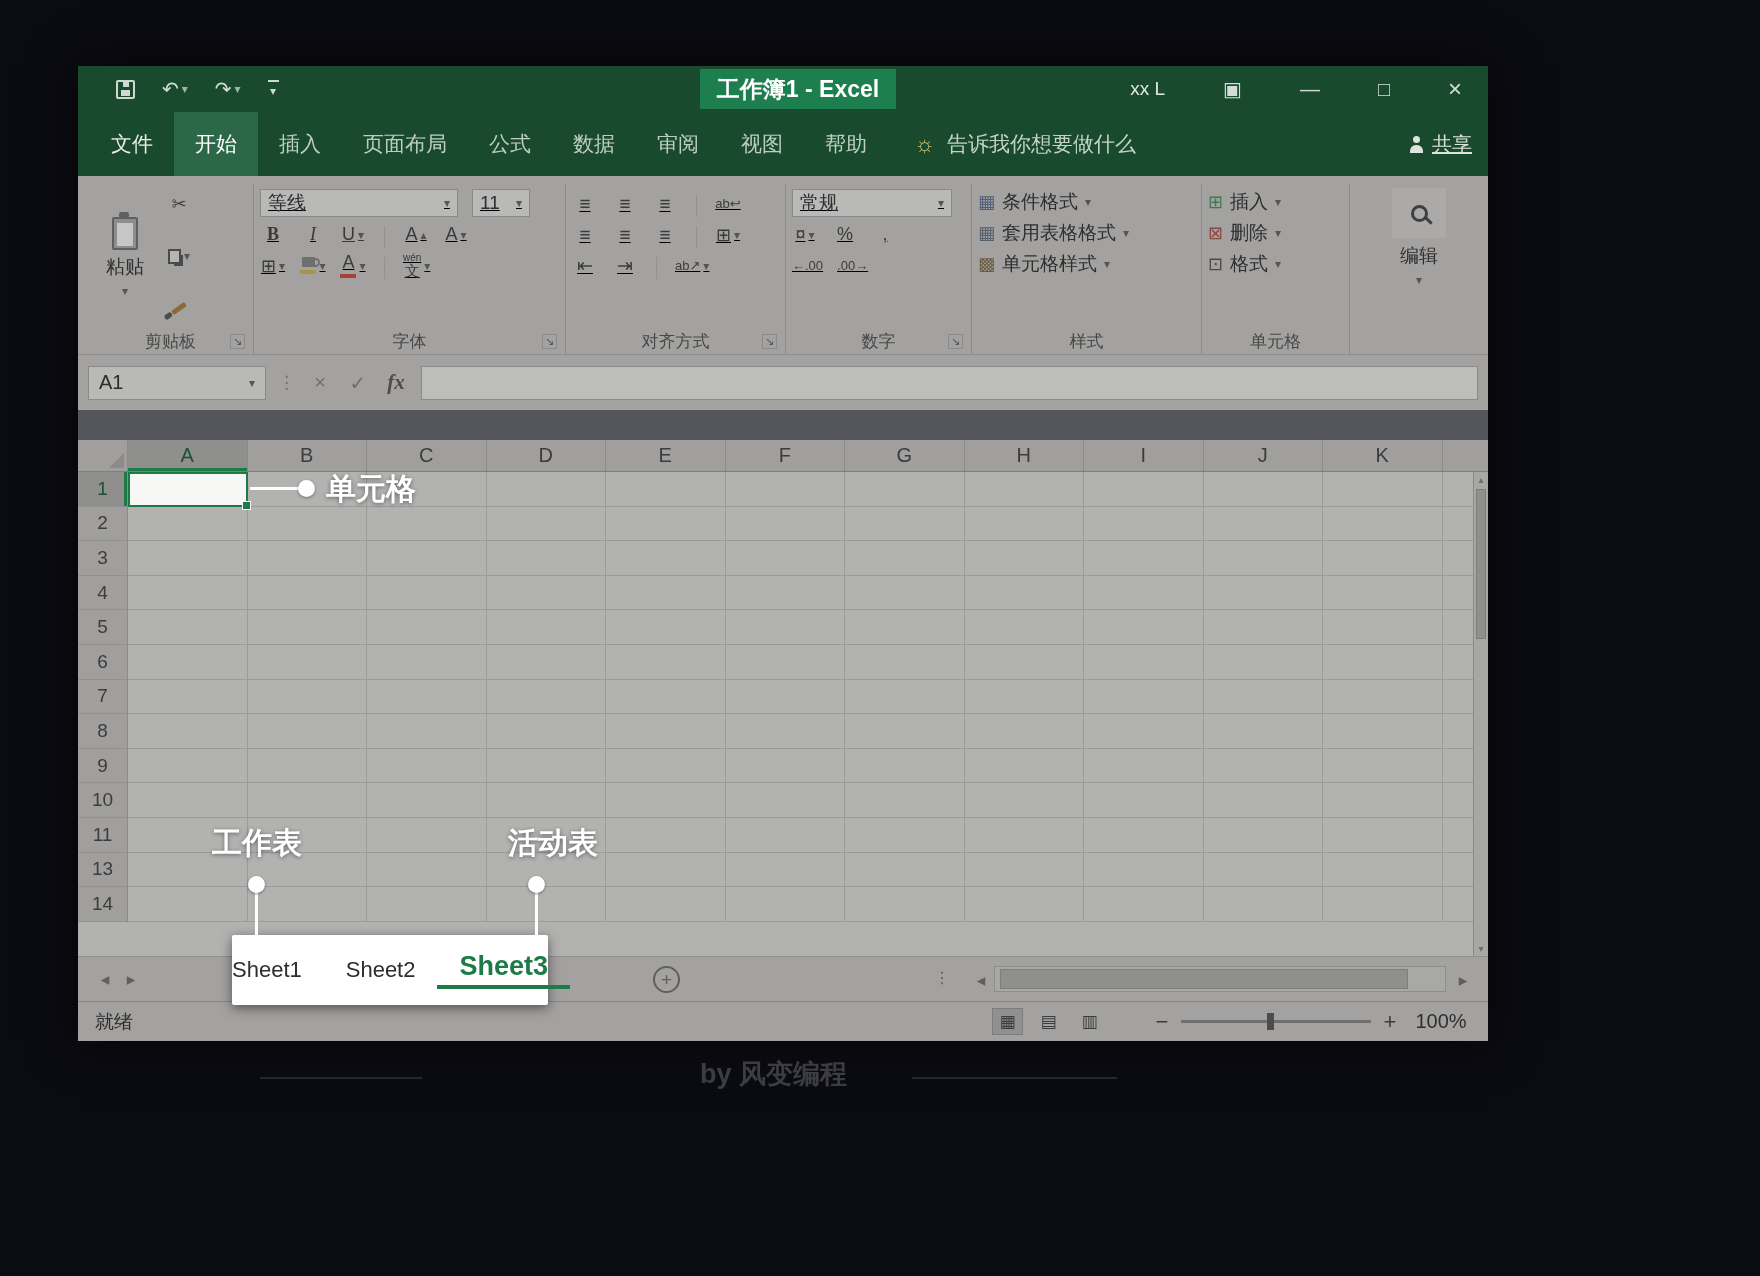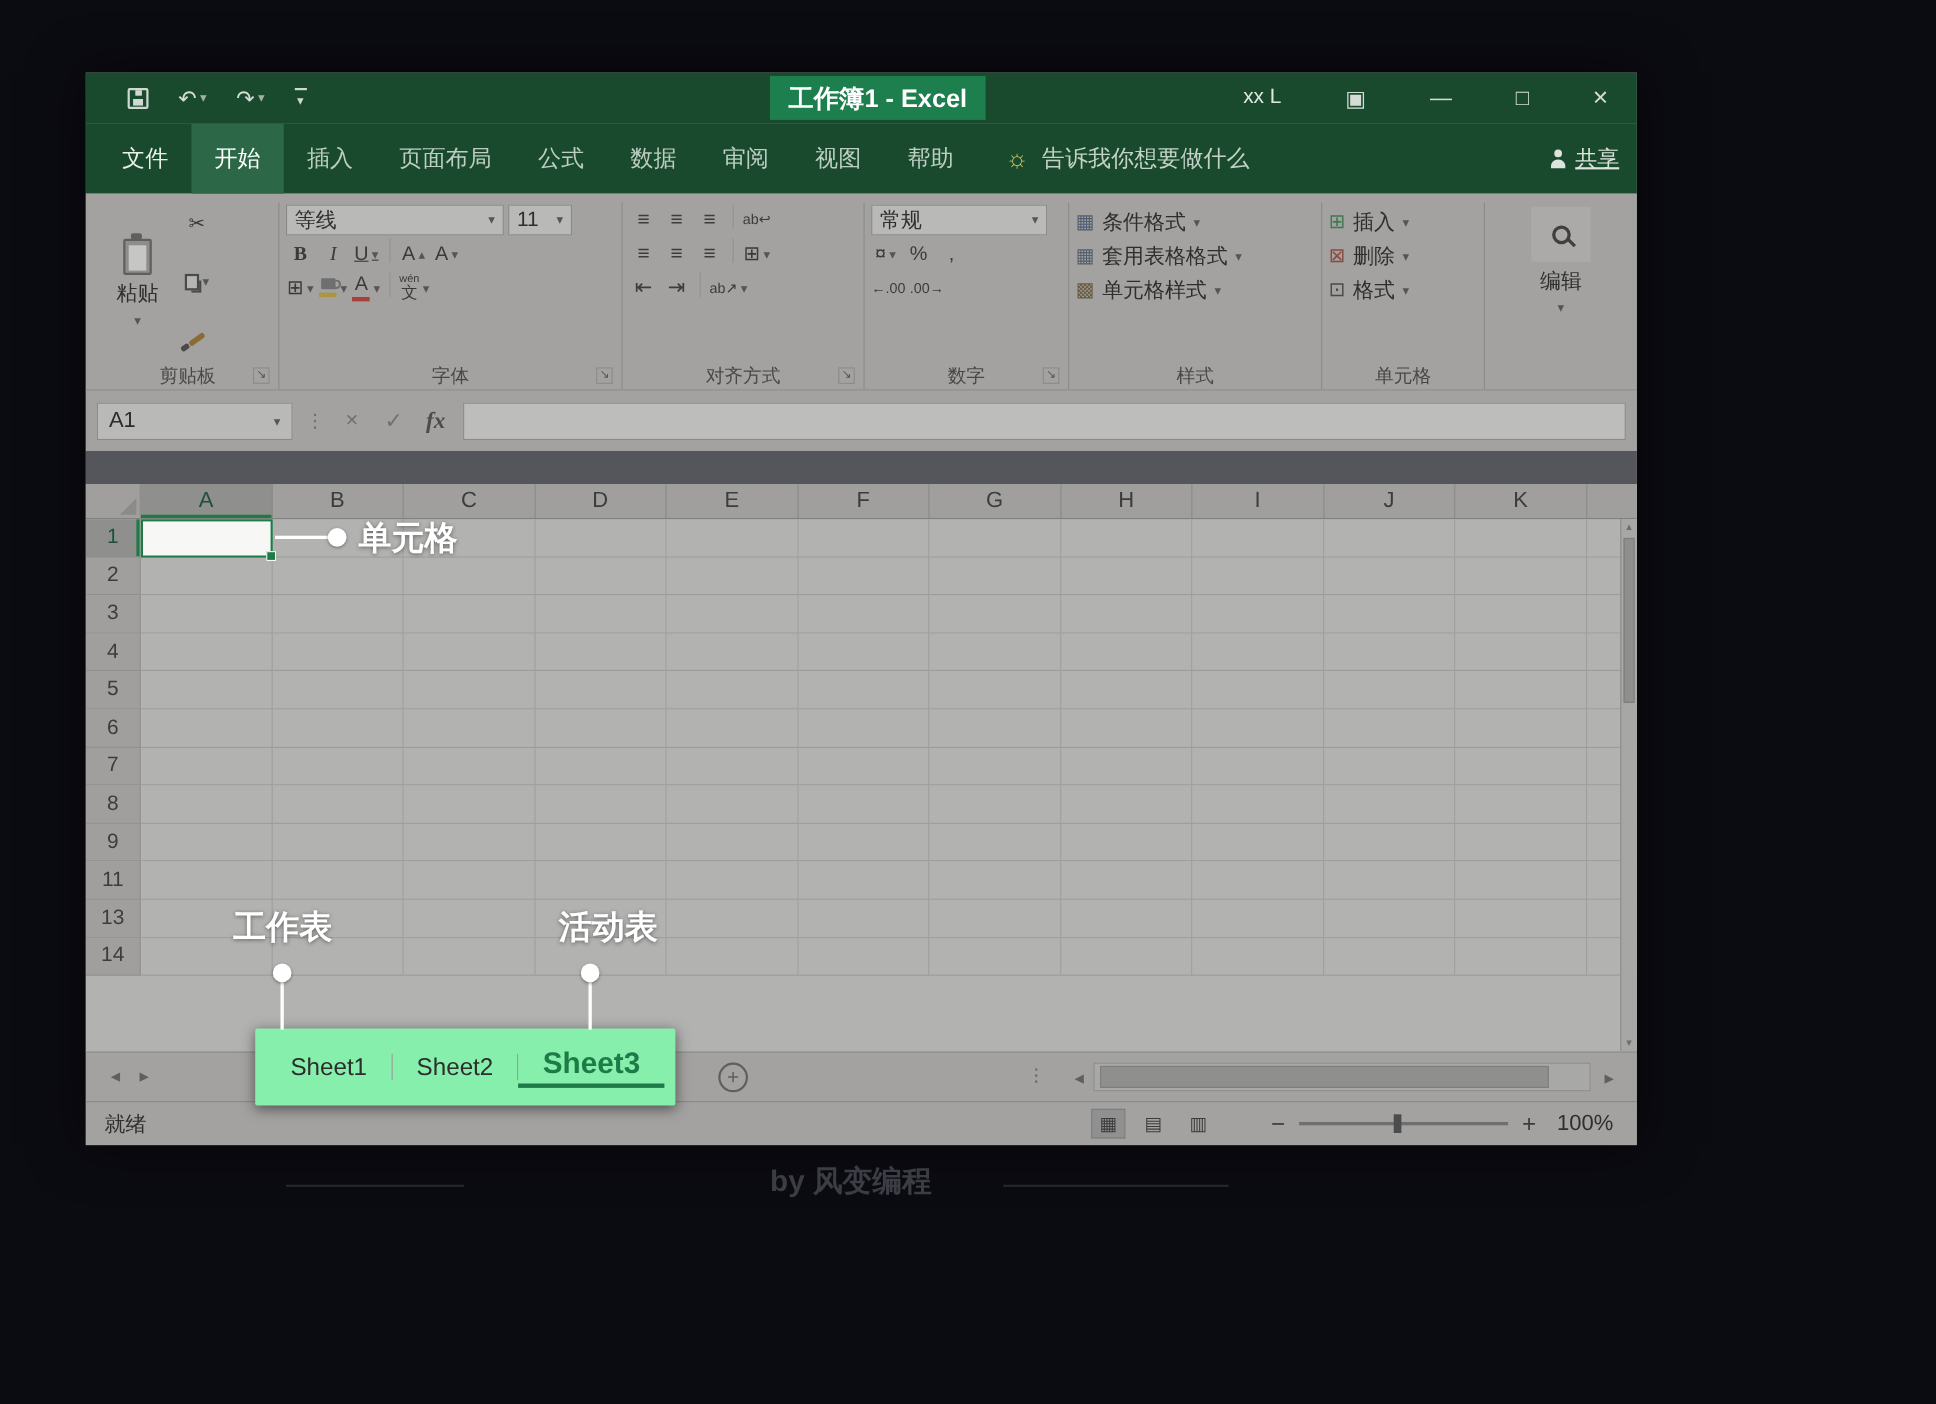--- a/index.html
+++ b/index.html
@@ -44,21 +44,21 @@
   .person::before { content:''; position:absolute; top:0; left:3px; width:7px; height:7px; border-radius:50%; background:#dbe4dd; }
   .person::after { content:''; position:absolute; bottom:0; left:0; width:13px; height:8px; border-radius:6px 6px 0 0; background:#dbe4dd; }
 
   
   .ribbon { height:178px; background:#a3a2a1; display:flex; padding:8px 0 0 10px; }
   .group { display:flex; flex-direction:column; border-right:1px solid #8b8b8b; padding:0 6px; }
   .g-content { flex:1; padding-top:2px; }
   .g-label { height:26px; display:flex; align-items:center; justify-content:center; font-size:17px; color:#484848; position:relative; }
   .launcher { position:absolute; right:2px; bottom:5px; width:15px; height:15px; border:1px solid #8b8b8b;
     font-size:11px; line-height:13px; text-align:center; color:#555; }
-  .f-row { display:flex; align-items:flex-start; gap:4px; height:31px; }
+  .f-row { display:flex; align-items:flex-end; gap:14px; height:31px;text-decoration:underline; }
   .sbtn { min-width:26px; height:27px; display:flex; align-items:center; justify-content:center; gap:3px; color:#3a3a3a; font-size:18px; }
   .vsep { width:1px; height:22px; background:#919191; margin:0 4px; }
   .select { background:#b9b9b8; border:1px solid #8a8a8a; display:flex; align-items:center; justify-content:space-between;
     font-size:19px; color:#2e2e2e; padding:0 7px; height:28px; }
   .mini { font-size:12px; color:#555; }
 
   .g-clip { width:166px; }
   .g-clip .g-content { display:flex; gap:10px; }
   .paste-btn { width:62px; display:flex; flex-direction:column; align-items:center; justify-content:center; gap:4px;
     color:#2f2f2f; font-size:19px; }
@@ -176,21 +176,21 @@
   .l-cell { left:172px; top:421px; width:52px; height:3px; }
   .d-cell { left:220px; top:414px; }
   .t-cell { left:248px; top:403px; }
   .t-ws { left:118px; top:757px; width:122px; text-align:center; }
   .d-ws { left:170px; top:810px; }
   .l-ws { left:177px; top:826px; width:3px; height:44px; }
   .t-active { left:398px; top:757px; width:122px; text-align:right; }
   .d-active { left:450px; top:810px; }
   .l-active { left:457px; top:826px; width:3px; height:44px; }
 
-  .sheetbox { position:absolute; left:154px; top:869px; width:382px; height:70px; background:#86efac; z-index:25;
+  .sheetbox { position:absolute; left:154px; top:869px; width:316px; height:70px; background:#ffffff; z-index:25;
     display:flex; align-items:center; justify-content:center; border-radius:2px; box-shadow:0 3px 12px rgba(0,0,0,.5); }
   .stab { padding:0 22px; font-size:22px; color:#2d2d2d; }
   .stab.active { font-size:27px; font-weight:bold; color:#1e7a46; border-bottom:4px solid #1e7a46; padding-bottom:3px; }
   .sdiv { width:1px; height:24px; background:#9c9c9c; }
 
   
   .wm-text { position:absolute; left:700px; top:1056px; color:#3c3c44; font-size:27px; font-weight:bold; z-index:5; }
   .wline { position:absolute; top:1077px; height:2px; background:#26262e; }
   .wline.l { left:260px; width:162px; }
   .wline.r { left:912px; width:205px; }
@@ -617,20 +617,35 @@
           <div class="cell"></div>
           <div class="cell"></div>
           <div class="cell"></div>
           <div class="cell"></div>
           <div class="cell"></div>
           <div class="cell"></div>
           <div class="cell"></div>
           <div class="cell"></div>
         </div>
         <div class="grid-row">
+          <div class="row-h">10</div>
+          <div class="cell"></div>
+          <div class="cell"></div>
+          <div class="cell"></div>
+          <div class="cell"></div>
+          <div class="cell"></div>
+          <div class="cell"></div>
+          <div class="cell"></div>
+          <div class="cell"></div>
+          <div class="cell"></div>
+          <div class="cell"></div>
+          <div class="cell"></div>
+          <div class="cell"></div>
+        </div>
+        <div class="grid-row">
           <div class="row-h">11</div>
           <div class="cell"></div>
           <div class="cell"></div>
           <div class="cell"></div>
           <div class="cell"></div>
           <div class="cell"></div>
           <div class="cell"></div>
           <div class="cell"></div>
           <div class="cell"></div>
           <div class="cell"></div>

